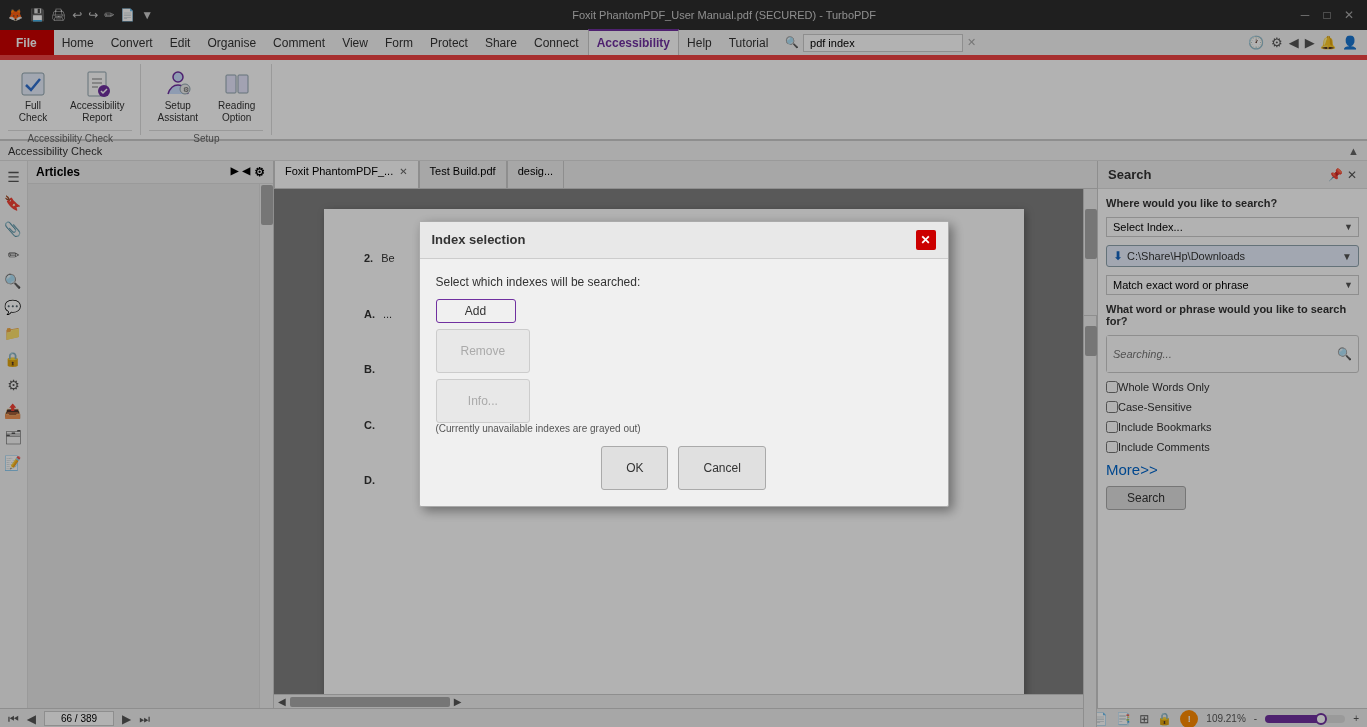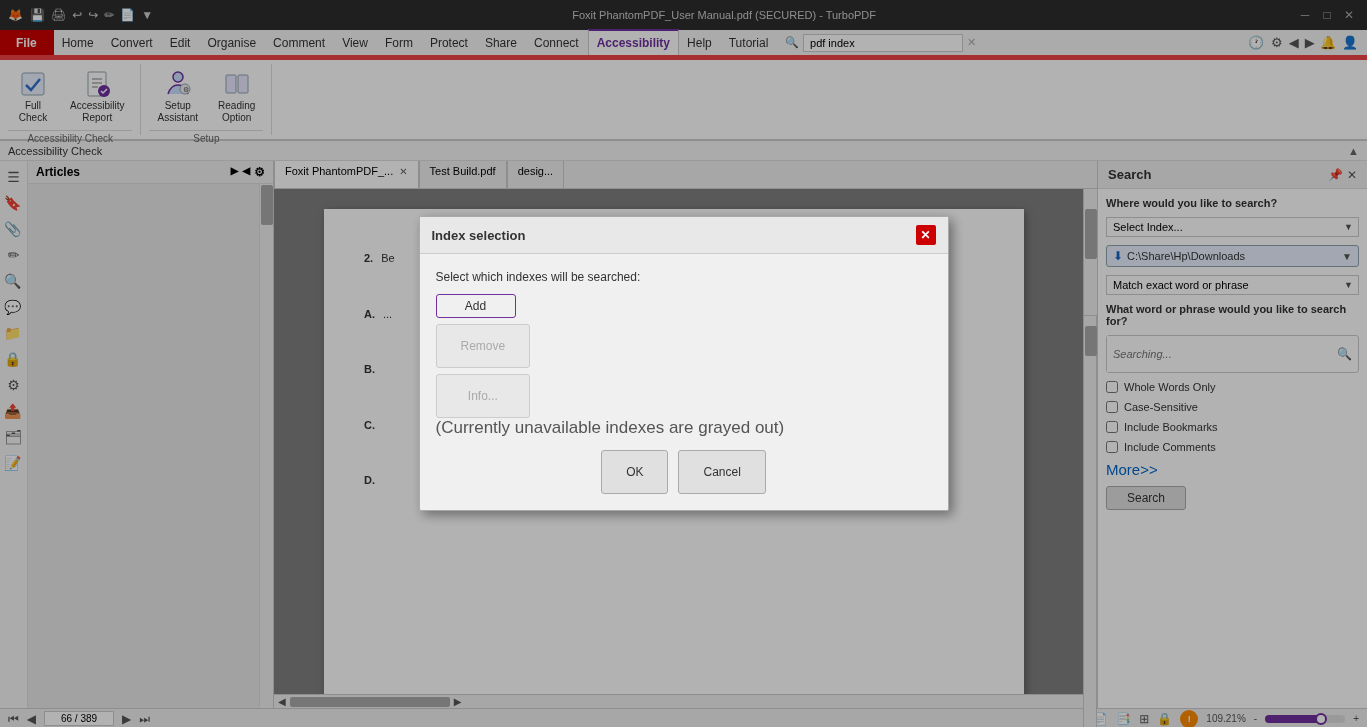--- a/index.html
+++ b/index.html
@@ -60,21 +60,21 @@
     
     .right-panel { width: 270px; background: white; border-left: 1px solid #ccc; display: flex; flex-direction: column; }
     .right-panel-header { display: flex; align-items: center; justify-content: space-between; padding: 6px 10px; background: #f0f0f0; border-bottom: 1px solid #ddd; }
     .right-panel-title { font-size: 13px; font-weight: bold; color: #333; }
     .right-panel-icons { display: flex; gap: 4px; }
     .right-panel-body { padding: 8px; display: flex; flex-direction: column; gap: 8px; flex: 1; }
     .search-label { font-size: 11px; color: #333; font-weight: bold; }
     .search-input-area { display: flex; align-items: center; border: 1px solid #ccc; border-radius: 3px; }
     .search-input-area input { flex: 1; padding: 4px 6px; border: none; outline: none; font-size: 11px; font-style: italic; color: #999; }
     .search-input-icon { padding: 4px 6px; color: #666; font-size: 12px; }
-    .checkbox-row { display: flex; align-items: center; gap: 6px; font-size: 11px; color: #333; }
+    .checkbox-row { display: flex; align-items: center; font-size: 11px; color: #333; }
     .checkbox-row input[type=checkbox] { width: 12px; height: 12px; }
     .more-link { color: #0066cc; font-size: 15px; cursor: pointer; }
     .search-btn { background: #e0e0e0; border: 1px solid #aaa; border-radius: 3px; padding: 4px 20px; font-size: 12px; cursor: pointer; color: #333; align-self: flex-start; }
 
     
     .status-bar { height: 20px; background: #f0f0f0; border-top: 1px solid #ccc; display: flex; align-items: center; justify-content: space-between; padding: 0 8px; font-size: 10px; color: #555; }
 
     
     .modal-overlay {
       position: fixed;
@@ -125,21 +125,21 @@
       background: #e8e8e8;
       border-bottom: 1px solid #aaa;
       font-size: 11px;
       font-weight: bold;
       color: #333;
     }
     .modal-table-col1 { width: 200px; padding: 4px 8px; border-right: 1px solid #ccc; }
     .modal-table-col2 { flex: 1; padding: 4px 8px; }
     .modal-table-body { background: white; }
     .modal-table-row { display: flex; height: 20px; border-bottom: 1px solid #f0f0f0; }
-    .modal-note { font-size: 17px; color: #555; margin-bottom: 12px; }
+    .modal-note { font-size: 10px; color: #555; margin-bottom: 12px; }
     .modal-footer { display: flex; justify-content: center; gap: 10px; }
     .modal-btn {
       padding: 14px 24px;
       border: 1px solid #aaa;
       background: #e0e0e0;
       border-radius: 3px;
       font-size: 12px;
       cursor: pointer;
       color: #333;
     }

